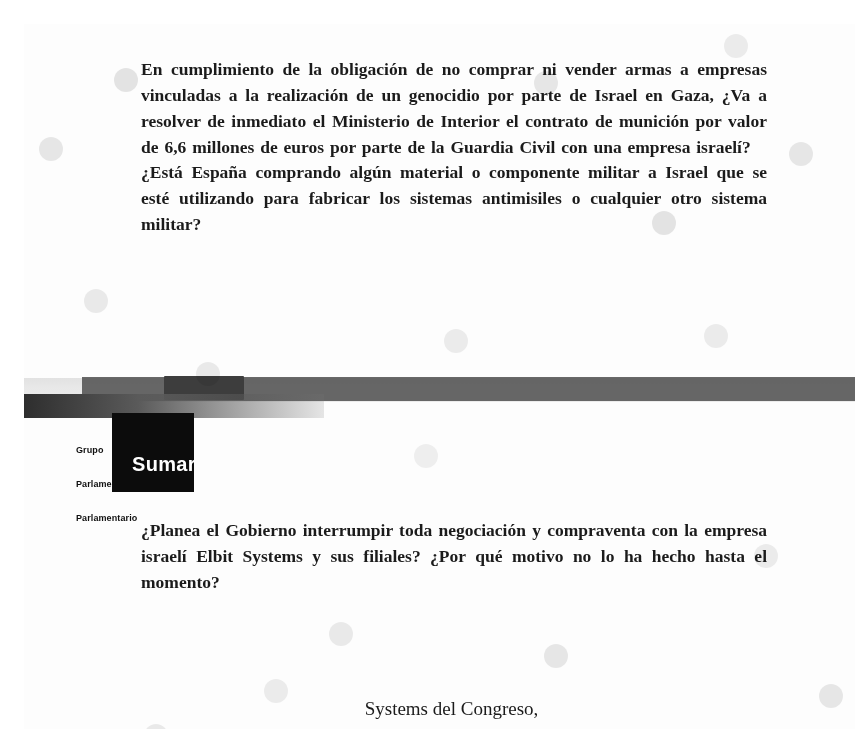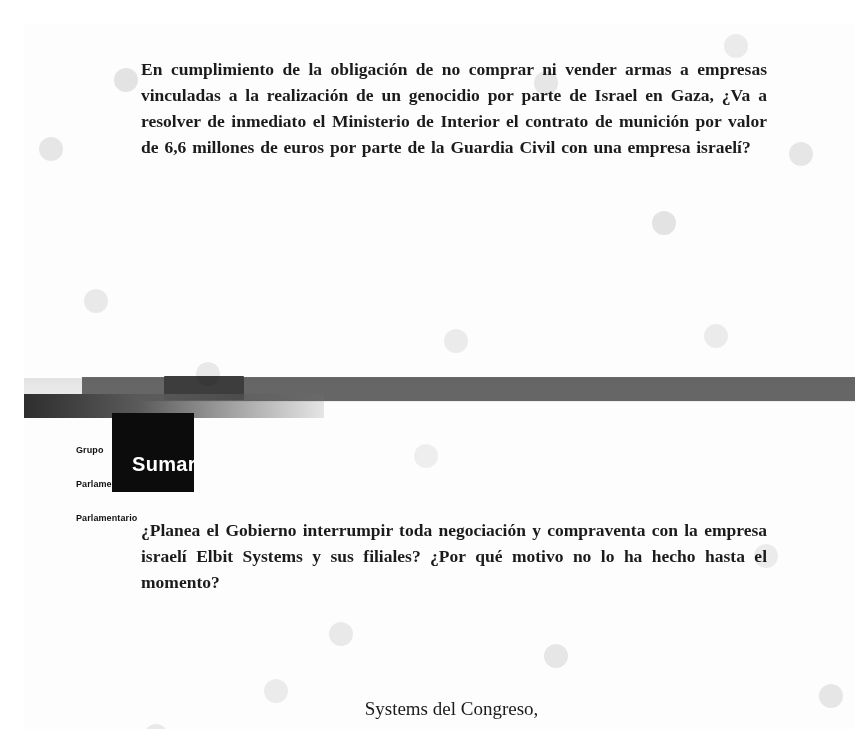--- a/index.html
+++ b/index.html
@@ -109,20 +109,21 @@
       640px 476px 0 rgba(0,0,0,.07);
   }
 </style>
 </head>
 <body>
 
 <div class="page">
 
   <p class="body-par p1">En cumplimiento de la obligación de no comprar ni vender armas a empresas vinculadas a la realización de un genocidio por parte de Israel en Gaza, ¿Va a resolver de inmediato el Ministerio de Interior el contrato de munición por valor de 6,6 millones de euros por parte de la Guardia Civil con una empresa israelí?</p>
 
+  <p class="body-par p2">¿Está España comprando algún material o componente militar a Israel que se esté utilizando para fabricar los sistemas antimisiles o cualquier otro sistema militar?</p>
 
 
   <div class="scan-band">
     <div class="band-top-line"></div>
     <div class="band-smudge"></div>
   </div>
   <div class="band-bottom-line"></div>
 
   <div class="logo">
     <div class="logo-caption">

